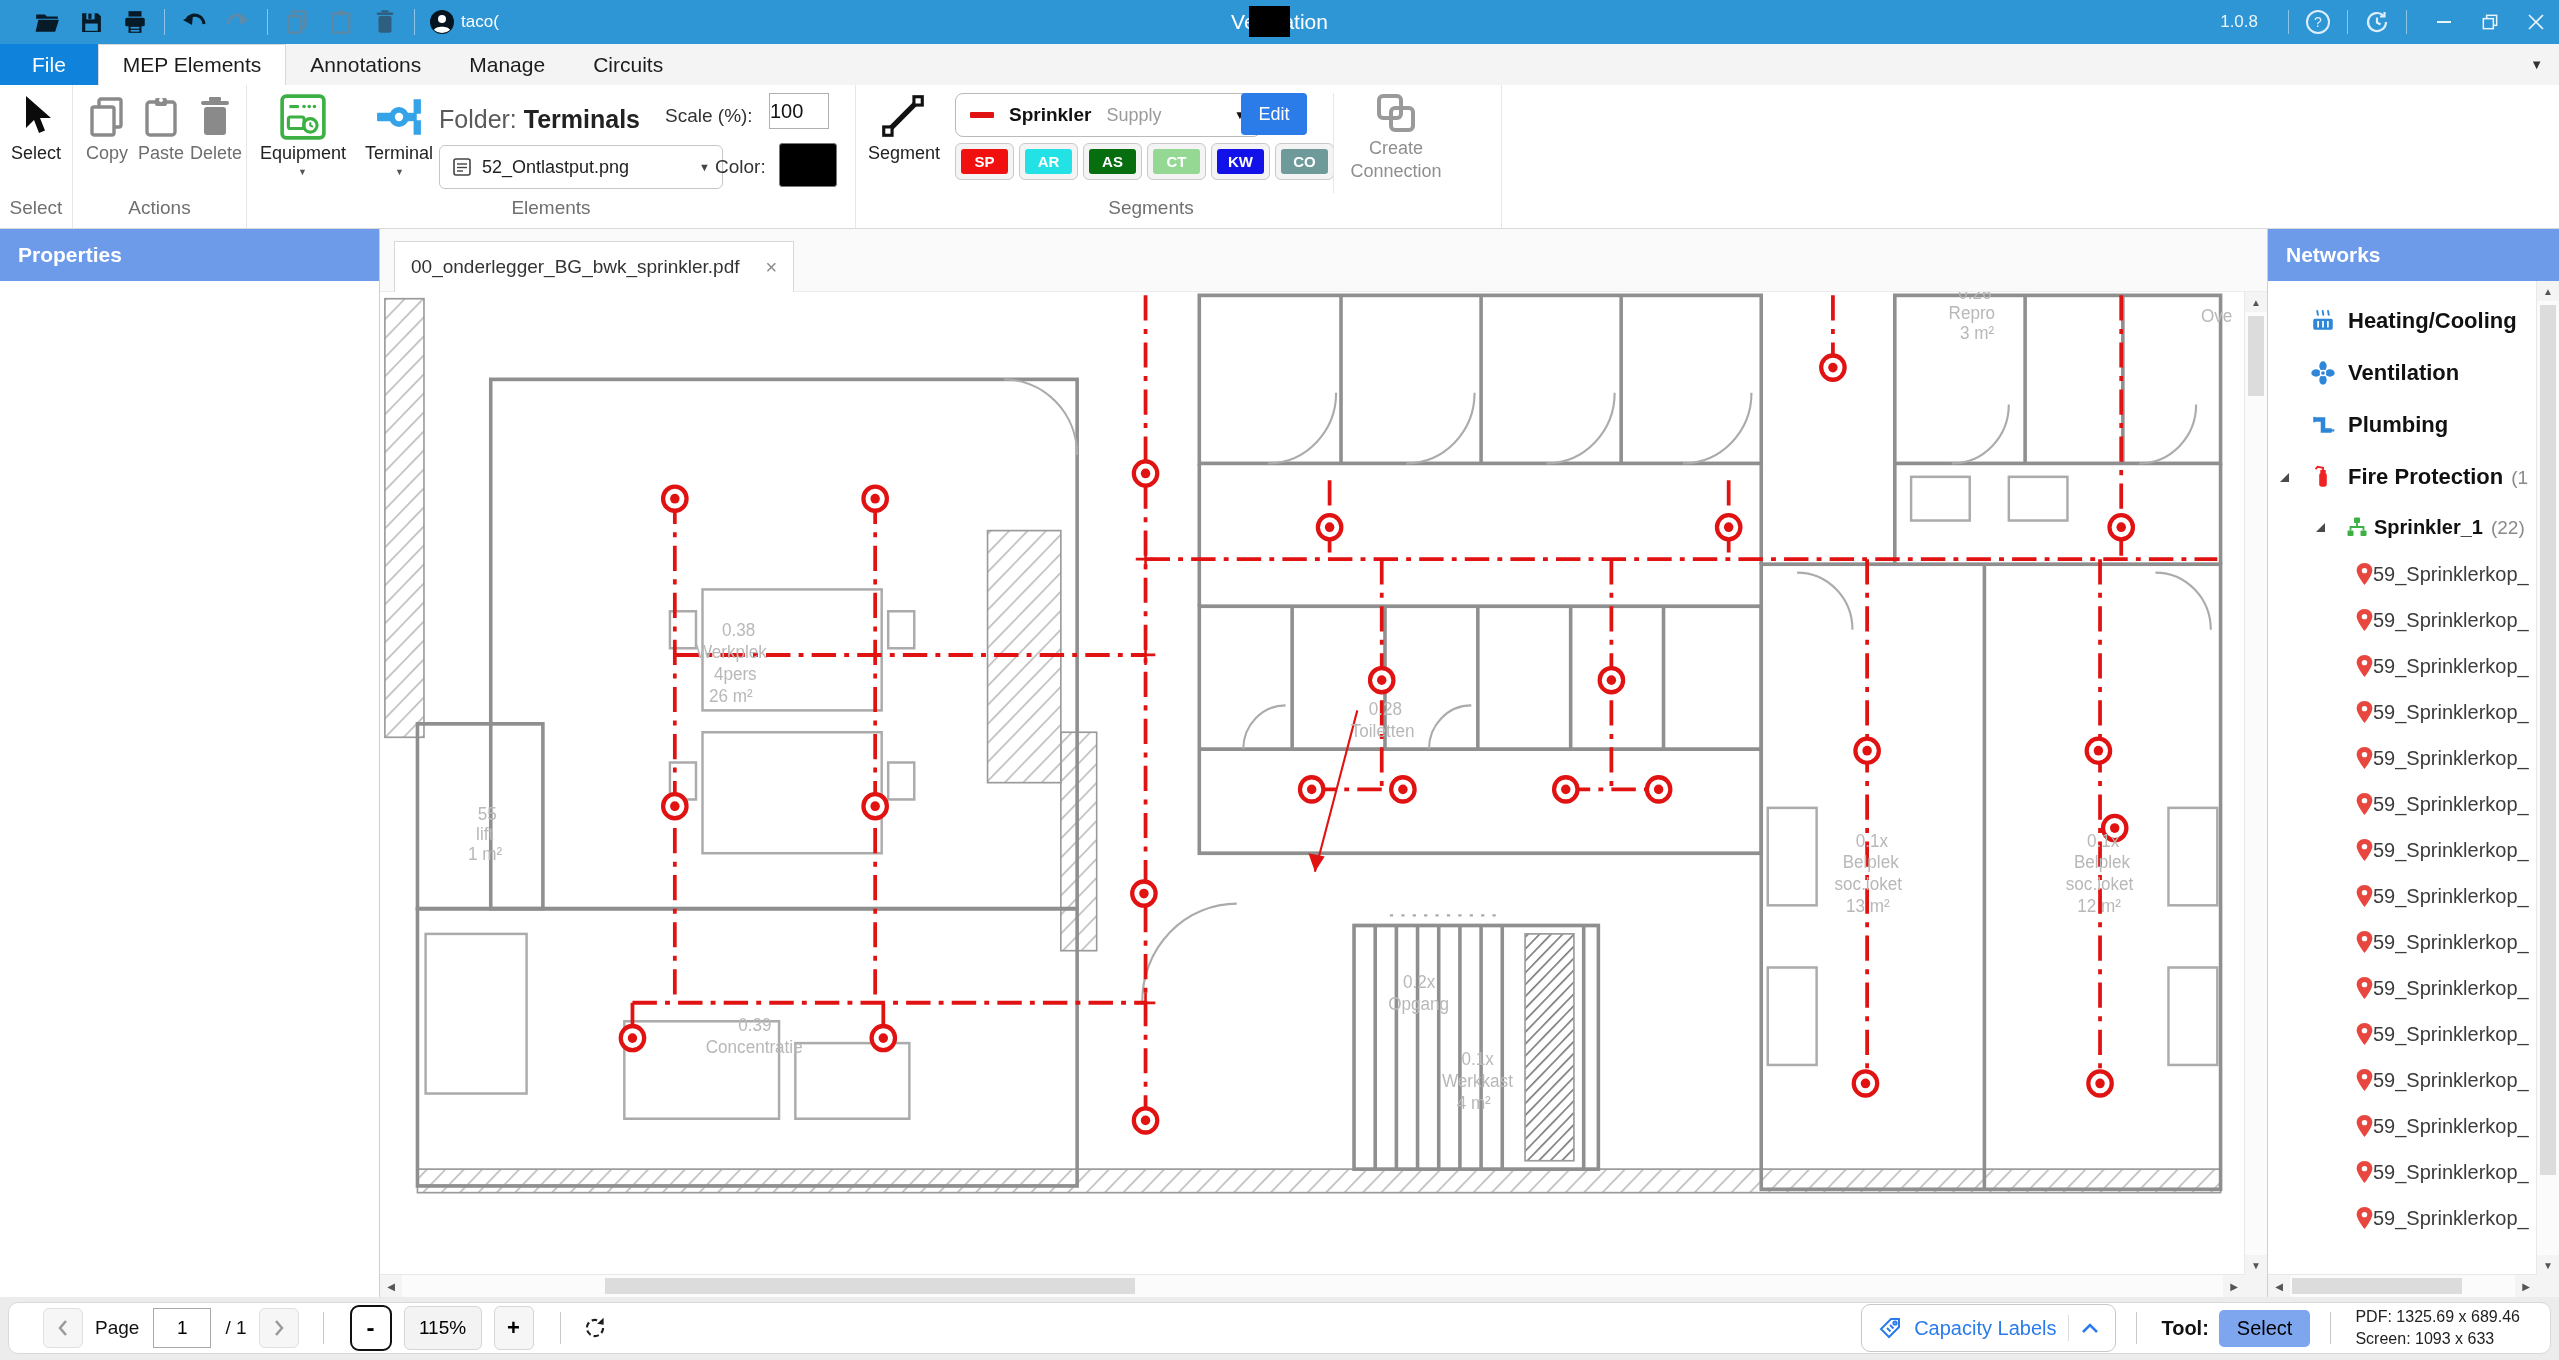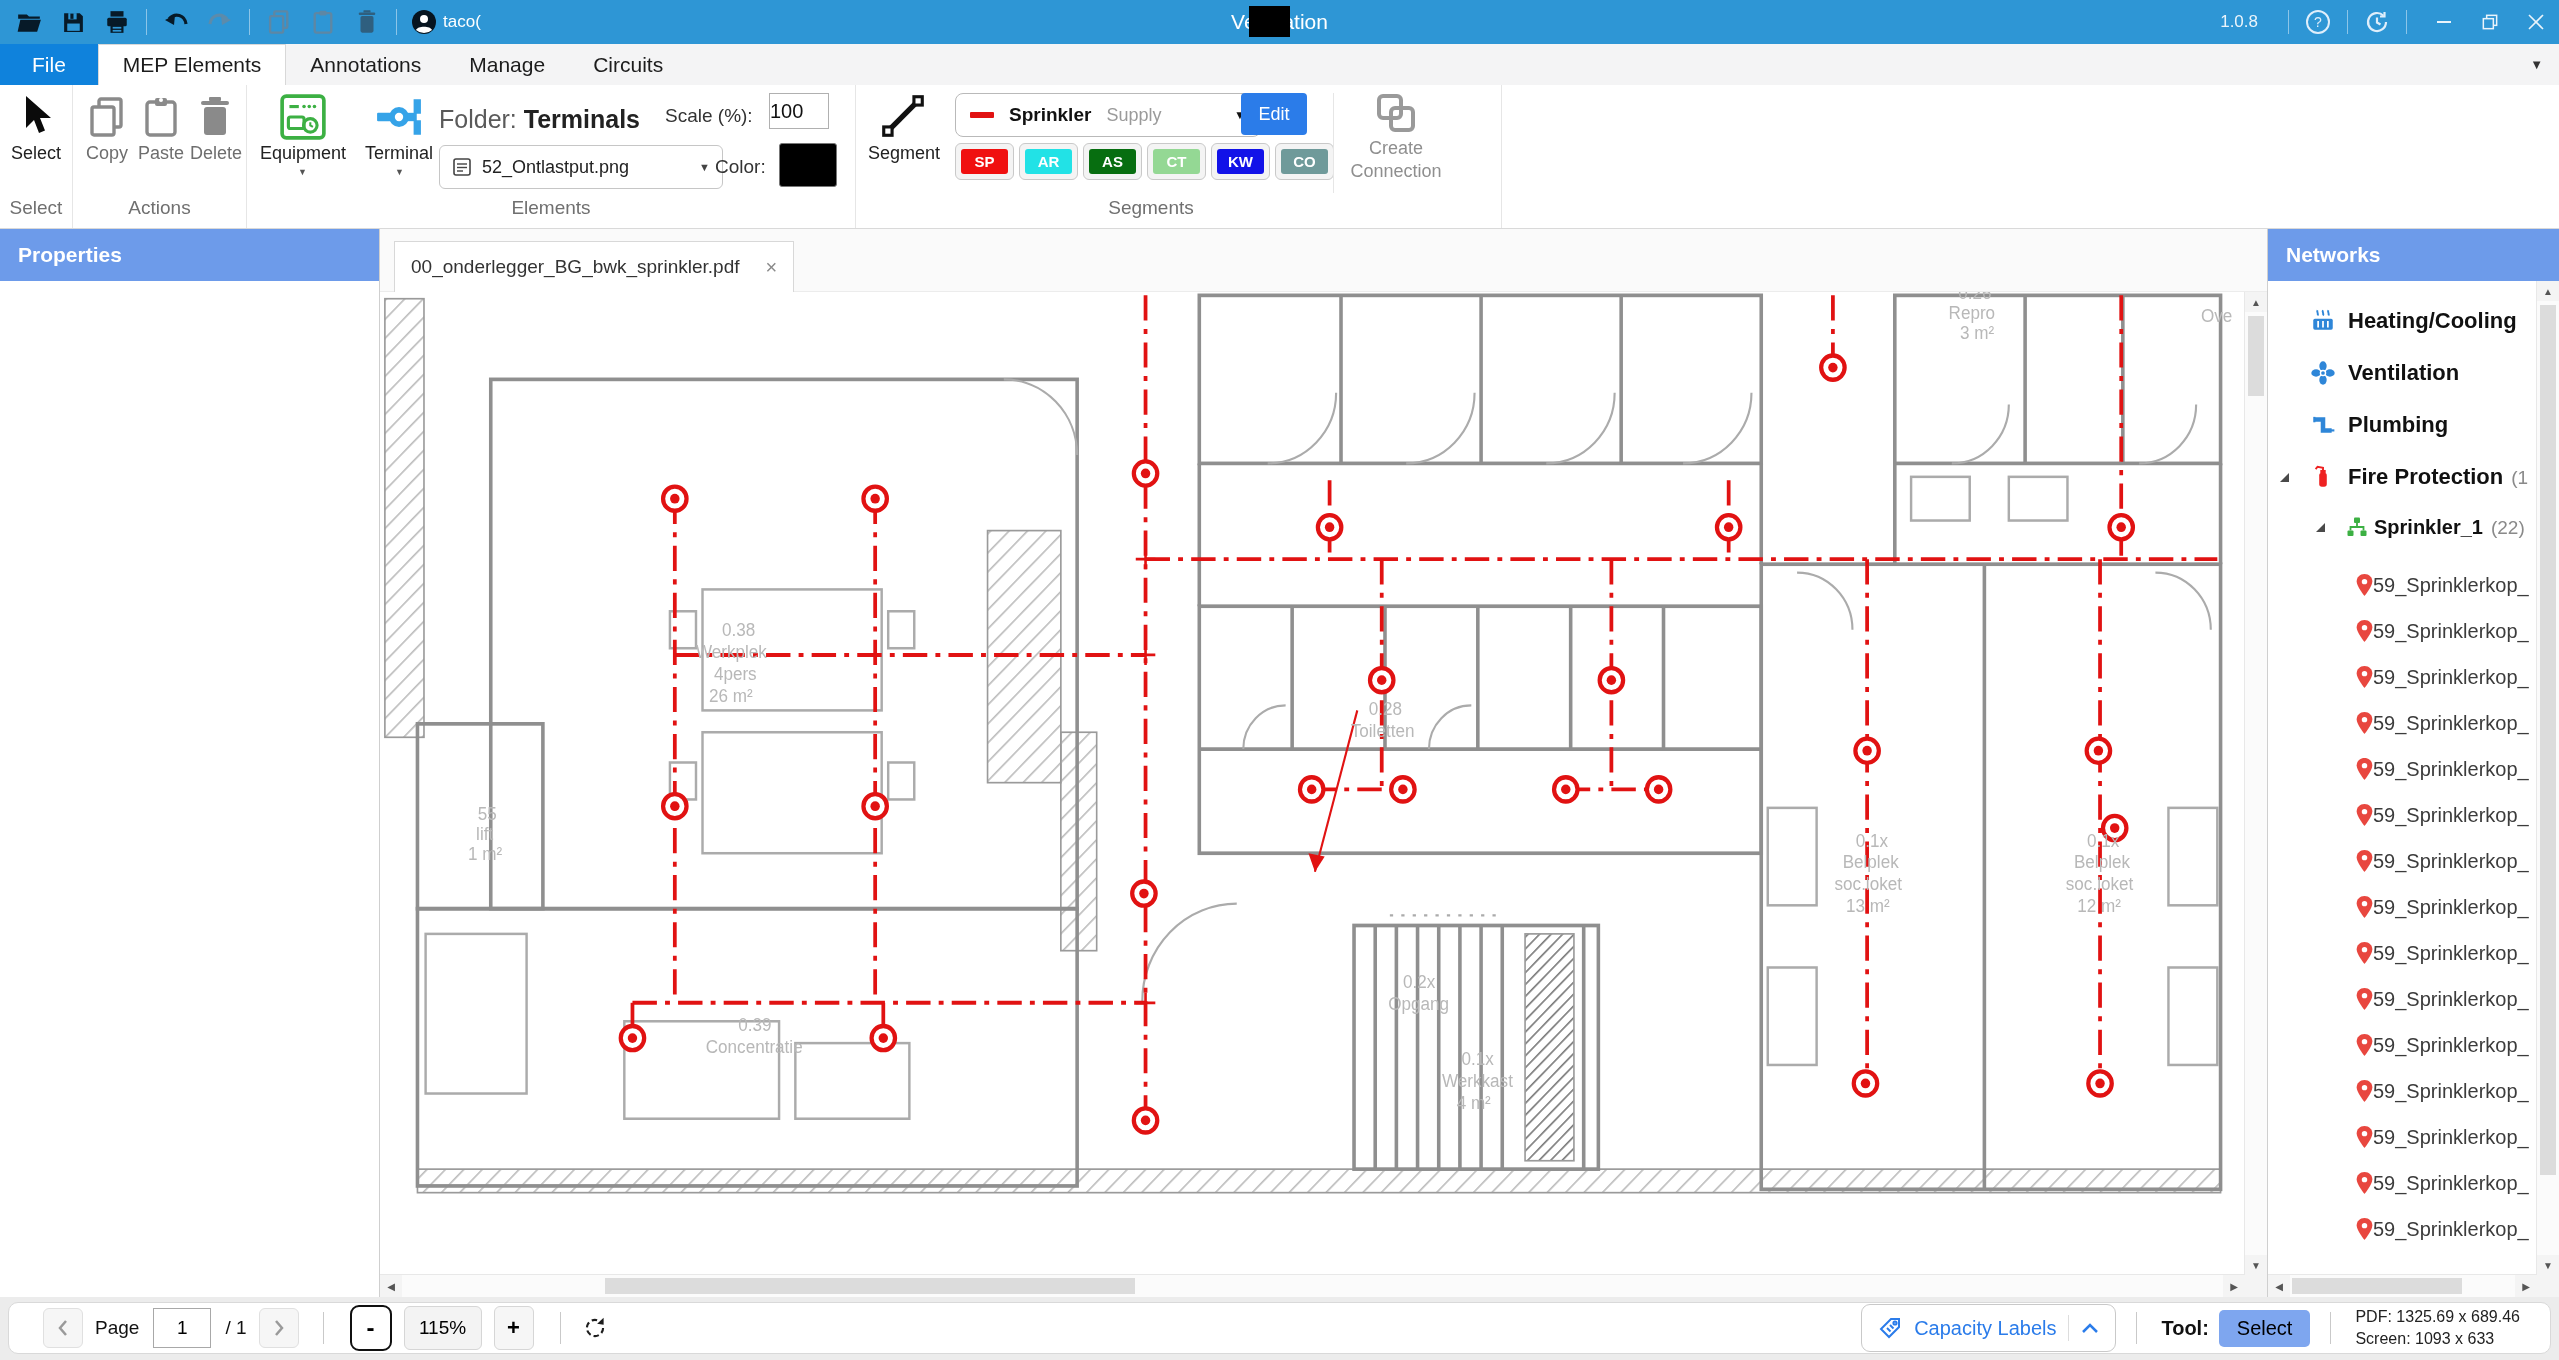--- a/index.html
+++ b/index.html
@@ -1,21 +1,21 @@
 <!DOCTYPE html>
 <html><head>
 <meta charset="utf-8">
 <style>
   html,body{margin:0;padding:0;width:2559px;height:1360px;overflow:hidden;
     font-family:"Liberation Sans",sans-serif;background:#fff;-webkit-font-smoothing:antialiased;}
   .app{width:2559px;height:1360px;display:flex;flex-direction:column;}
 
   
   .titlebar{height:44px;background:#2e96d5;display:flex;align-items:center;position:relative;color:#fff;flex:0 0 auto;}
-  .tb-left{display:flex;align-items:center;gap:14px;padding-left:14px;}
+  .tb-left{display:flex;align-items:center;gap:14px;padding-left:32px;}
   .tb-ic{display:flex;align-items:center;justify-content:center;width:30px;height:30px;}
   .tb-sep{width:1px;height:26px;background:rgba(255,255,255,.45);}
   .tb-user{display:flex;align-items:center;gap:6px;}
   .tb-user-name{font-size:17px;color:#fff;}
   .tb-title{position:absolute;left:0;right:0;text-align:center;font-size:21px;color:#fff;pointer-events:none;}
   .tb-blackbox{position:absolute;left:1249px;top:6px;width:41px;height:31px;background:#000;}
   .tb-right{position:absolute;right:0;top:0;height:44px;display:flex;align-items:center;gap:0;text-align:right;}
   .tb-version{font-size:17px;color:#eaf4fb;margin-right:16px;}
   .tb-rsep{width:1px;height:24px;background:rgba(255,255,255,.45);margin:0 14px;}
   .winbtn{width:46px;height:44px;display:flex;align-items:center;justify-content:center;}
@@ -86,21 +86,21 @@
 
   .right-panel{width:291px;border-left:1px solid #cfcfcf;display:flex;flex-direction:column;background:#fff;flex:0 0 auto;}
   .net-body{position:relative;flex:1;min-height:0;}
   .net-scroll{position:absolute;left:0;top:0;right:22px;bottom:22px;overflow:hidden;}
   .net-tree{padding-top:14px;}
   .trow{display:flex;align-items:center;height:52px;position:relative;}
   .trow .exp{position:absolute;width:0;height:0;border-bottom:9px solid #4a4a4a;border-left:9px solid transparent;}
   .trow .nicon{position:absolute;width:26px;height:26px;display:flex;align-items:center;justify-content:center;}
   .trow .nlabel{position:absolute;font-size:22px;font-weight:bold;color:#111;white-space:nowrap;}
   .trow .ncount{font-size:19px;color:#8a8a8a;font-weight:normal;margin-left:8px;}
-  .net-item{display:flex;align-items:flex-end;height:46px;padding-left:88px;gap:0;}
+  .net-item{display:flex;align-items:center;height:46px;padding-left:88px;gap:0;}
   .net-item .ilabel{font-size:20px;color:#3c3c3c;white-space:nowrap;}
 
   
   .statusbar{height:63px;background:#ececec;flex:0 0 auto;display:flex;}
   .status-inner{flex:1;margin:5px 8px 6px 8px;background:#fff;border:1px solid #d9d9d9;border-radius:10px;
     display:flex;align-items:center;padding:0 30px;}
   .nav-btn{width:38px;height:38px;background:#f6f6f6;border:1px solid #e0e0e0;border-radius:6px;
     display:flex;align-items:center;justify-content:center;margin:0 4px;}
   .st-label{font-size:19px;color:#111;margin:0 8px;}
   .page-input{width:52px;height:36px;border:1px solid #a8a8a8;font-size:19px;text-align:center;

